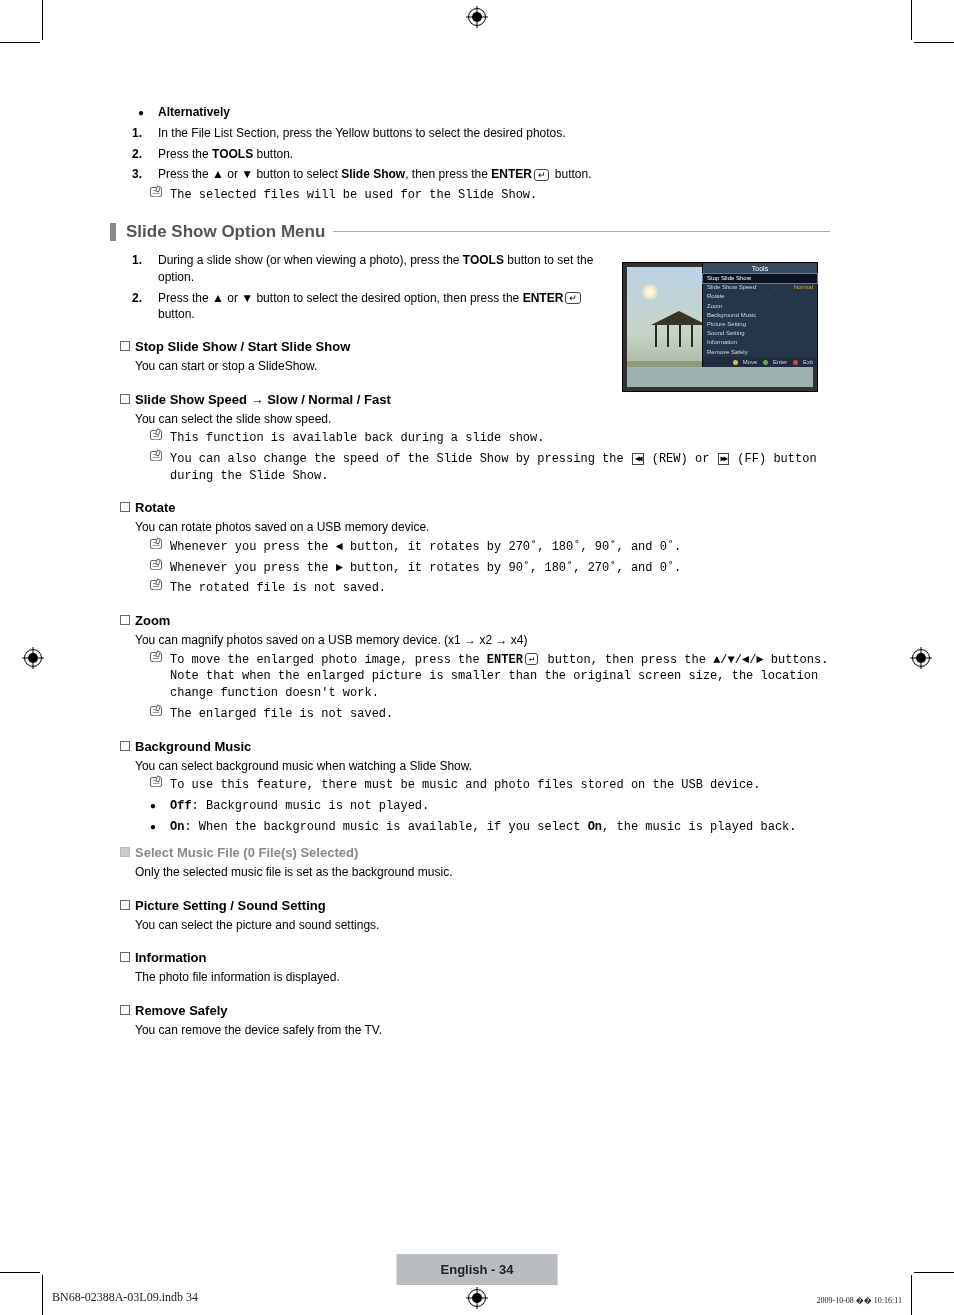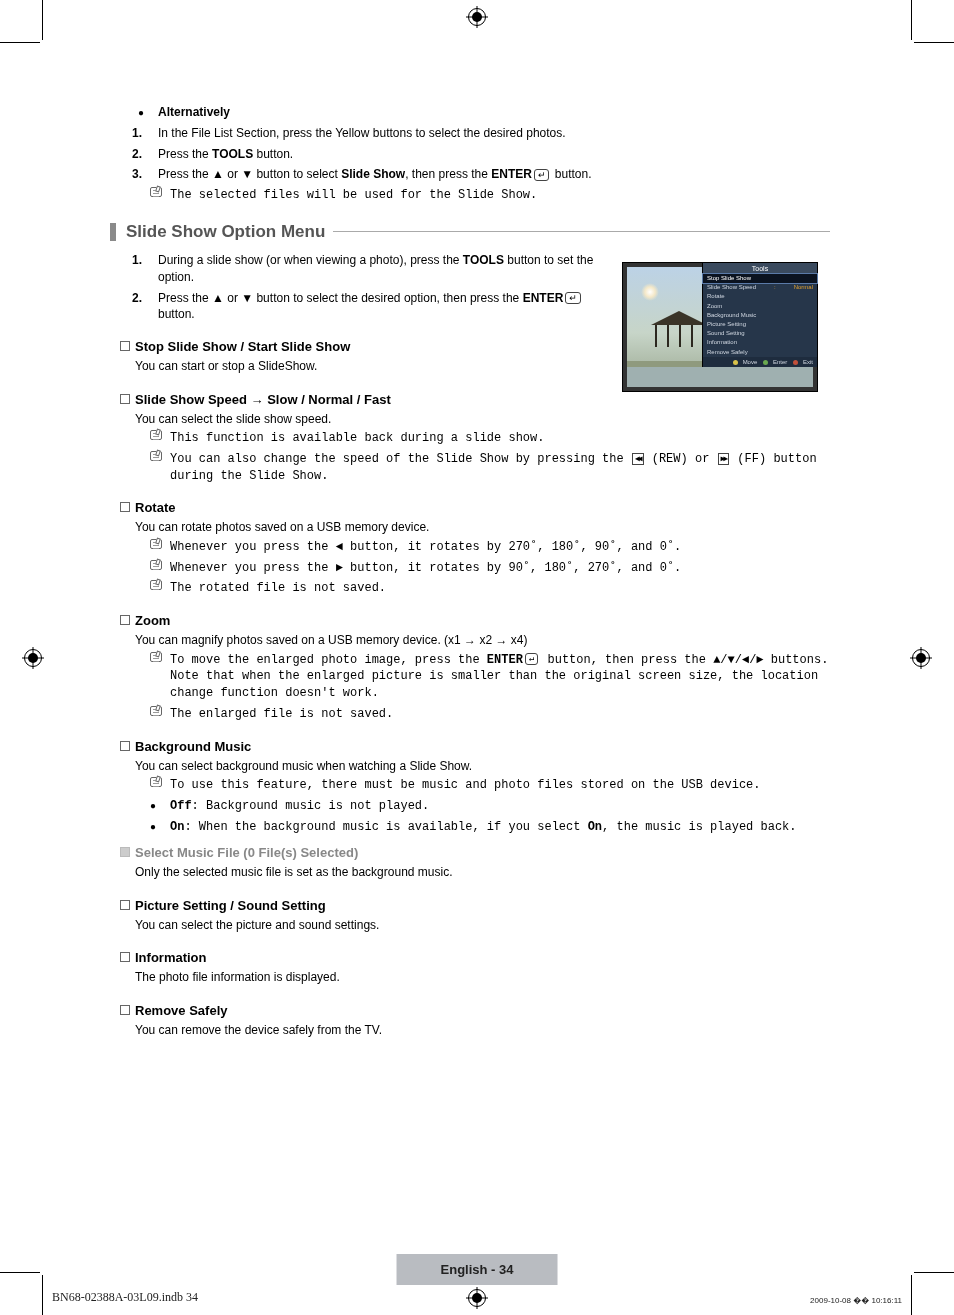--- a/index.html
+++ b/index.html
@@ -68,21 +68,21 @@
   .osd-title { background:#3a4a5e; text-align:center; padding:2px 0; font-size:7px; color:#fff; }
   .osd-row { padding:1px 4px; display:flex; justify-content:space-between; line-height:1.2; }
   .osd-row.sel { background:#0b1320; color:#fff; outline:1px solid #5a7aa8; }
   .osd-btns { background:#1e2c3e; text-align:right; padding:2px 4px; font-size:6px; color:#cfd6e0; }
   .osd-btn-lbl { margin-left:4px; }
   .osd-dot { display:inline-block; width:5px; height:5px; border-radius:50%; vertical-align:middle; margin-right:1px; }
   .osd-dot.yl { background:#d8c24a; } .osd-dot.gr { background:#6aa84f; } .osd-dot.rd { background:#c1503b; }
 
   .page-footer { position:absolute; left:50%; transform:translateX(-50%); bottom:30px; background:#b9bcc1; color:#222; font-weight:bold; font-size:13px; padding:8px 44px; }
   .doc-id { position:absolute; left:52px; bottom:10px; font-size:12px; color:#222; font-family: "Times New Roman", serif; }
-  .doc-ts { position:absolute; right:52px; bottom:10px; font-size:8px; color:#222; font-family: Liberation Sans, sans-serif; }
+  .doc-ts { position:absolute; right:52px; bottom:10px; font-size:8px; color:#222; font-family: Liberation Serif, serif; }
 </style>
 </head>
 <body>
 
 <div class="page">
 
   <div class="crop-mark crop-v" style="left:42px; top:0;"></div>
   <div class="crop-mark crop-h" style="left:0; top:42px;"></div>
   <div class="crop-mark crop-v" style="right:42px; top:0;"></div>
   <div class="crop-mark crop-h" style="right:0; top:42px;"></div>

